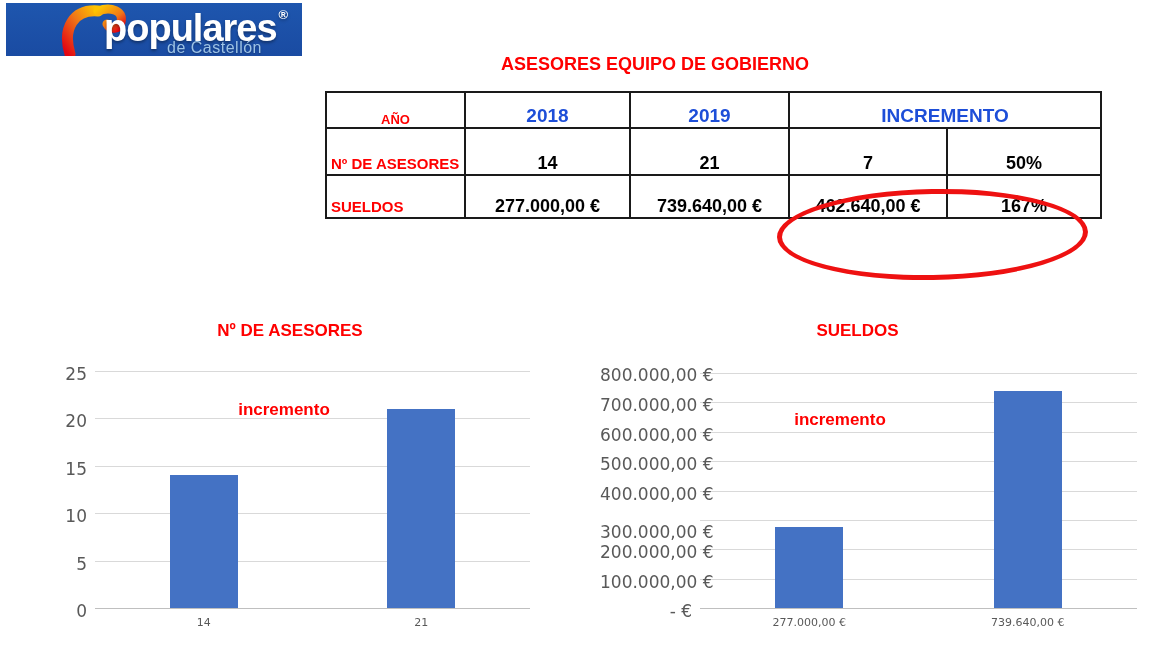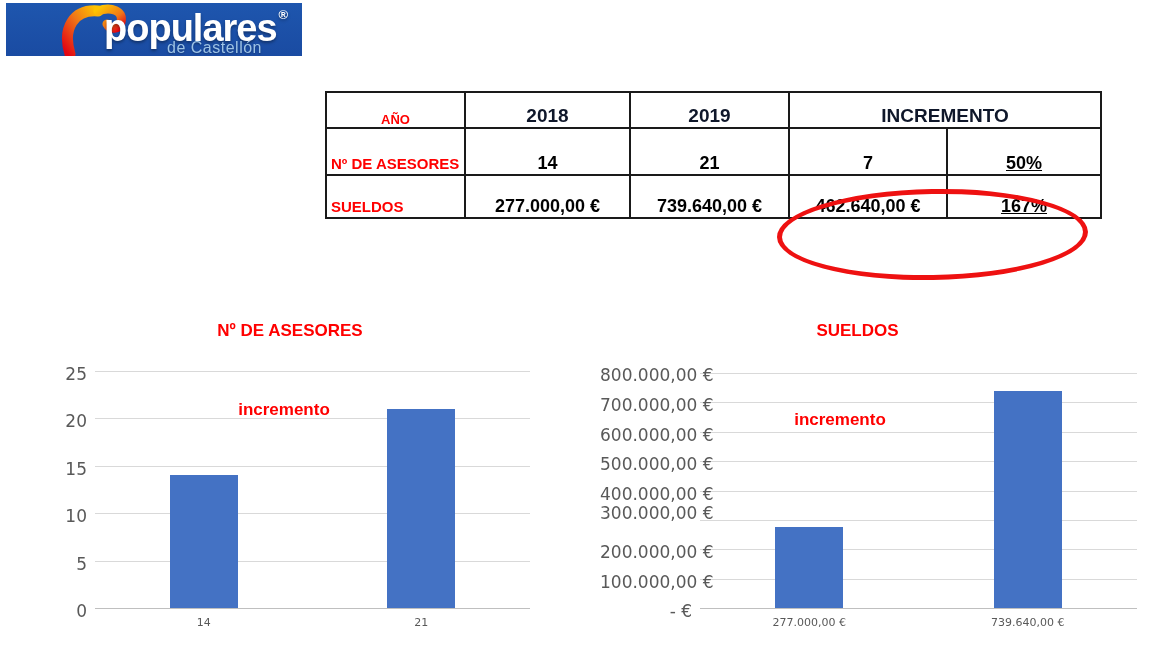--- a/index.html
+++ b/index.html
@@ -34,23 +34,23 @@
     position:absolute;left:325px;top:91px;border-collapse:collapse;table-layout:fixed;
   }
   table.data-table td,table.data-table th{
     border:2px solid #1a1a1a;padding:0 4px;vertical-align:bottom;overflow:hidden;
   }
   .col-label{width:129px;} .col-2018{width:155px;} .col-2019{width:149px;margin-left:40px;}
   .col-inca{width:148px;} .col-incb{width:144px;}
   .row-head{height:36px;} .row-ases{height:47px;} .row-suel{height:43px;}
   th.lbl-small{font-size:13px;font-weight:bold;color:#ff0000;text-align:center;padding-bottom:8px;}
   th.lbl-row{font-size:15px;font-weight:bold;color:#ff0000;text-align:left;line-height:1.25;padding-bottom:5px;}
-  th.year{font-size:19px;font-weight:bold;color:#0f172a;text-align:center;padding-bottom:7px;}
+  th.year{font-size:19px;font-weight:bold;color:#1d4ed8;text-align:center;padding-bottom:7px;}
   td.val{font-size:18px;font-weight:bold;color:#000;text-align:center;padding-bottom:7px;}
-  td.divider-l,th.divider-l{border-left:1px solid #808080;text-decoration:underline;}
+  td.divider-l,th.divider-l{border-left:1px solid #808080;}
   
   .highlight-ellipse{
     position:absolute;left:777px;top:189px;width:301px;height:81px;
     border:5px solid #ee1111;border-radius:50%;transform:rotate(-1deg);
     pointer-events:none;
   }
   
   .chart{position:absolute;top:315px;height:335px;}
   .chart-a{left:60px;width:485px;}
   .chart-b{left:600px;width:557px;}
@@ -100,20 +100,21 @@
           <stop offset="1" stop-color="#e30613"></stop>
         </linearGradient>
       </defs>
       <path d="M 12 50 C 4 24, 16 5, 40 7" fill="none" stroke="url(#g1)" stroke-width="11" stroke-linecap="round"></path>
       <path d="M 40 7 C 53 2, 66 7, 63 18 C 61 26, 52 26, 49 20" fill="none" stroke="url(#g2)" stroke-width="9" stroke-linecap="round"></path>
     </svg>
     <div class="brand-wrap"><span>populares</span><span class="brand-reg">®</span></div>
     <div class="brand-region">de Castellón</div>
   </header>
 
+  <h1 class="main-title">ASESORES EQUIPO DE GOBIERNO</h1>
 
   <table class="data-table">
     <tbody>
         <tr class="row-head">
       <th class="lbl-small col-label">AÑO</th>
       <th class="year col-2018">2018</th>
       <th class="year col-2019">2019</th>
       <th class="year" colspan="2">INCREMENTO</th>
     </tr>
     <tr class="row-ases">
@@ -165,21 +166,21 @@
     <div class="annotation">
       <div>incremento</div>
     </div>
   <div class="gridline axis-line" style="left: 100px; width: 437px; top: 293px;"></div>
       <div class="ylab" style="width: 92px; top: 286px;">- €</div>
       <div class="gridline" style="left: 100px; width: 437px; top: 263.625px;"></div>
       <div class="ylab" style="width: 92px; top: 256.625px;">100.000,00 €</div>
       <div class="gridline" style="left: 100px; width: 437px; top: 234.25px;"></div>
       <div class="ylab" style="width: 92px; top: 227.25px;">200.000,00 €</div>
       <div class="gridline" style="left: 100px; width: 437px; top: 204.875px;"></div>
-      <div class="ylab" style="width: 92px; top: 188px;">300.000,00 €</div>
+      <div class="ylab" style="width: 92px; top: 207px;">300.000,00 €</div>
       <div class="gridline" style="left: 100px; width: 437px; top: 175.5px;"></div>
       <div class="ylab" style="width: 92px; top: 168.5px;">400.000,00 €</div>
       <div class="gridline" style="left: 100px; width: 437px; top: 146.125px;"></div>
       <div class="ylab" style="width: 92px; top: 139.125px;">500.000,00 €</div>
       <div class="gridline" style="left: 100px; width: 437px; top: 116.75px;"></div>
       <div class="ylab" style="width: 92px; top: 109.75px;">600.000,00 €</div>
       <div class="gridline" style="left: 100px; width: 437px; top: 87.375px;"></div>
       <div class="ylab" style="width: 92px; top: 80.375px;">700.000,00 €</div>
       <div class="gridline" style="left: 100px; width: 437px; top: 58px;"></div>
       <div class="ylab" style="width: 92px; top: 50px;">800.000,00 €</div>

